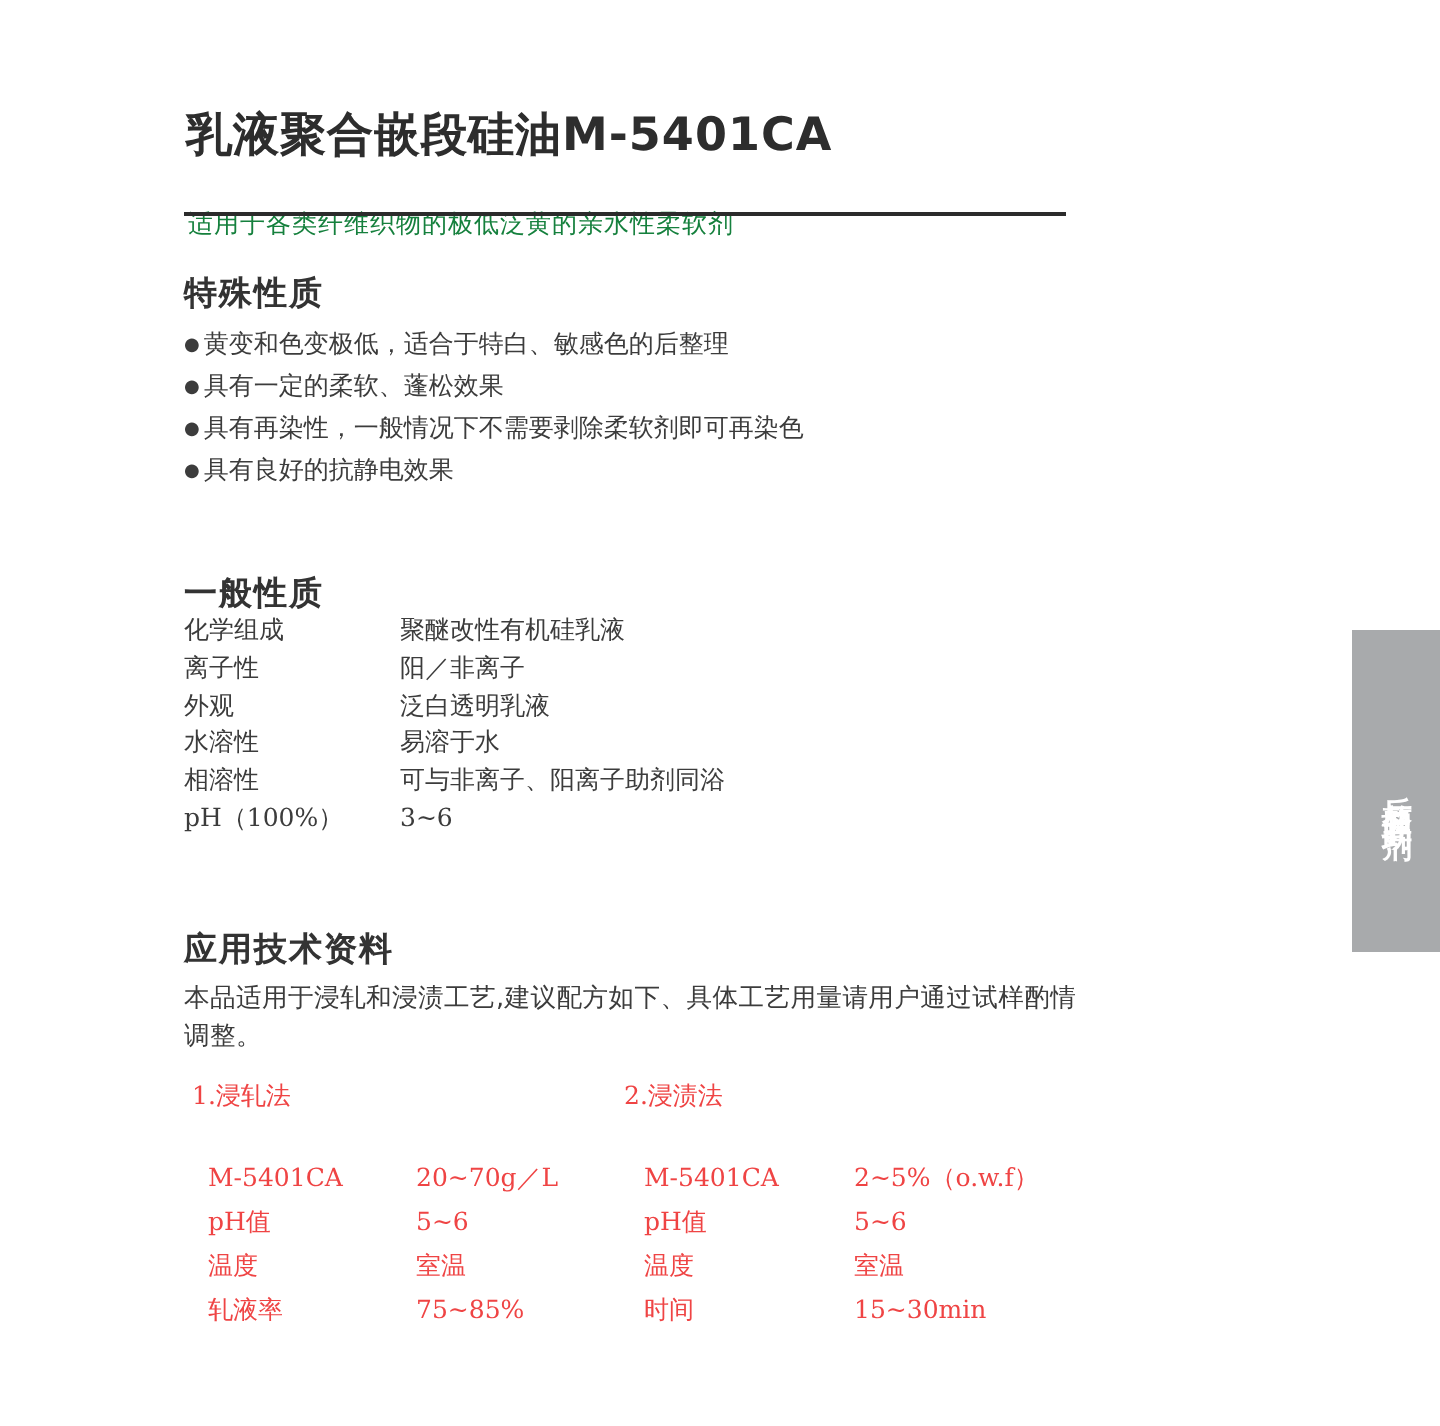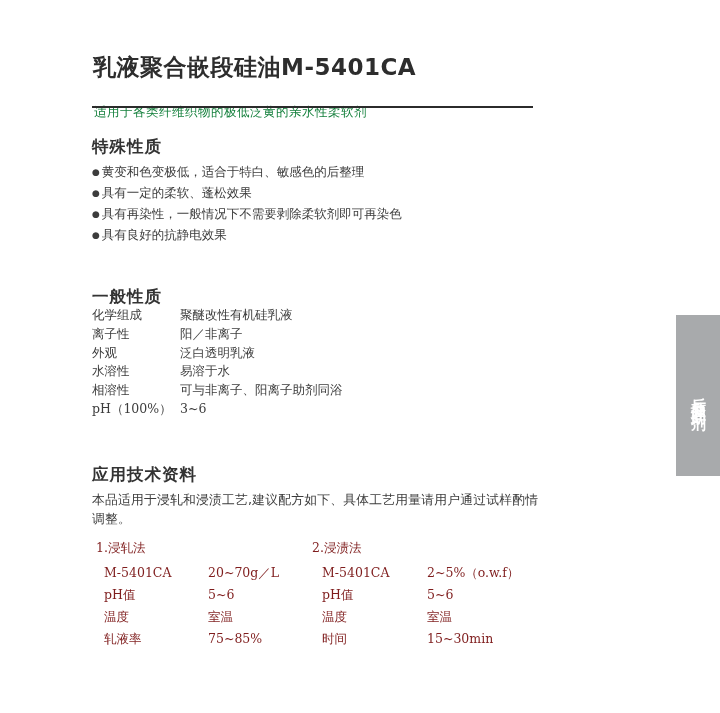--- a/index.html
+++ b/index.html
@@ -34,34 +34,34 @@
   #general-heading{left:92px;top:286px;}
   #application-heading{left:92px;top:464px;}
   
   #special-list{left:92px;top:161px;font-size:12.5px;color:#3c3c3c;}
   .bullet-line{height:21px;line-height:21px;white-space:nowrap;}
   .bullet-dot{font-size:9px;vertical-align:1px;margin-right:2px;color:#3c3c3c;}
   
   #general-table{left:92px;top:306px;font-size:12.5px;color:#3c3c3c;}
   .g-row{height:18.8px;line-height:18.8px;white-space:nowrap;}
   .g-label{display:inline-block;width:88px;}
-  .g-value{display:inline-block;}
+  .g-value{display:inline-block;margin-left:20px;}
   .latin{font-family:"DejaVu Serif","Liberation Serif",serif;}
   
   #application-intro{
     left:92px;top:490px;width:456px;
     font-size:12.8px;line-height:19px;color:#3c3c3c;
     letter-spacing:0.2px;
   }
-  .method{top:538px;font-size:12.5px;color:#7f1d1d;}
+  .method{top:538px;font-size:12.5px;color:#ef4444;}
   #method-1{left:96px;width:212px;}
   #method-2{left:312px;width:240px;}
   .method-title{height:20px;line-height:20px;white-space:nowrap;
     font-family:"DejaVu Serif","Liberation Serif",serif;}
-  .m-rows{margin-top:4px;}
+  .m-rows{margin-top:20px;}
   .m-row{height:22px;line-height:22px;white-space:nowrap;padding-left:8px;}
   #method-2 .m-row{padding-left:10px;}
   .m-label{display:inline-block;width:104px;}
   #method-2 .m-label{width:105px;}
   
   #sidebar-tab{
     left:676px;top:315px;width:44px;height:161px;
     background:#a8aaac;
     display:flex;align-items:center;justify-content:center;
   }

